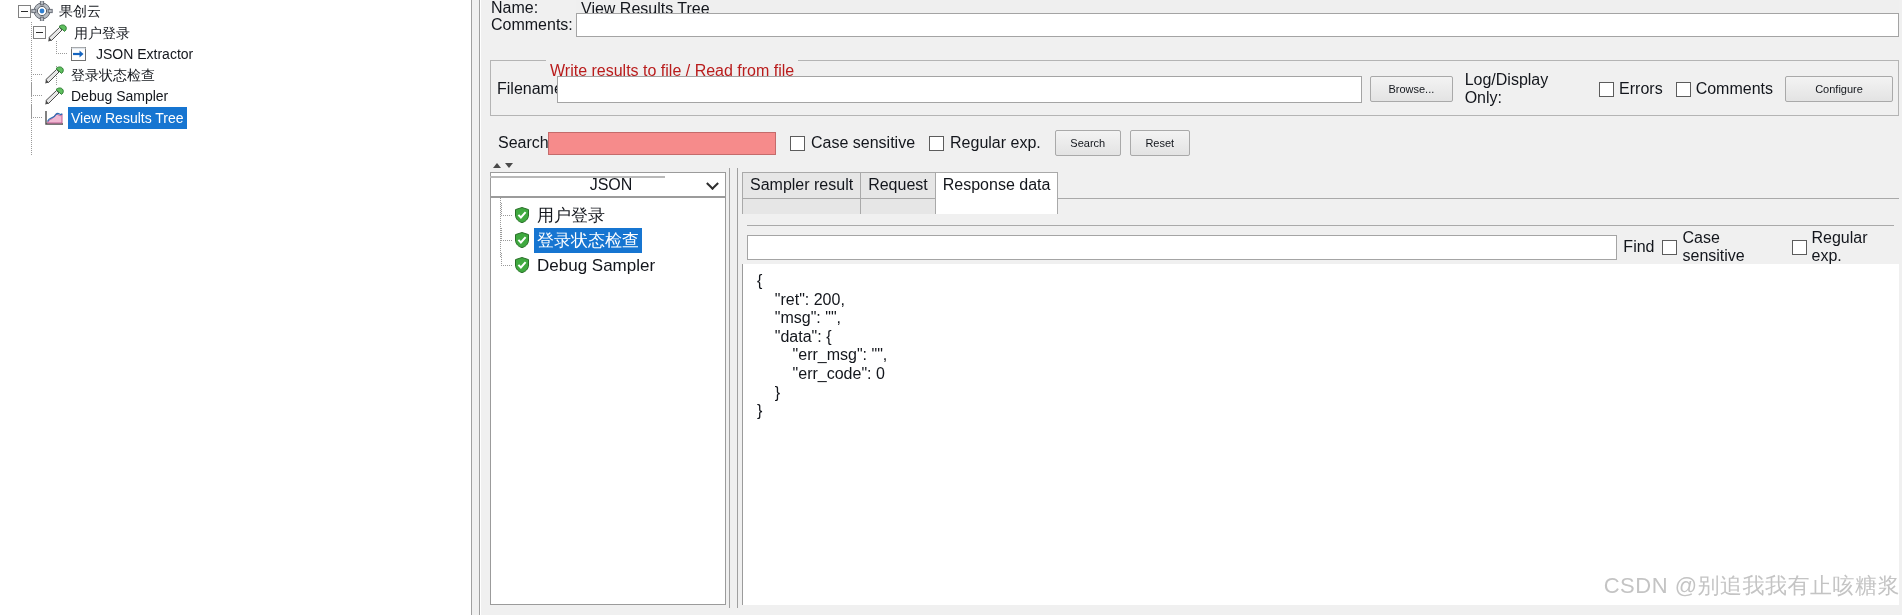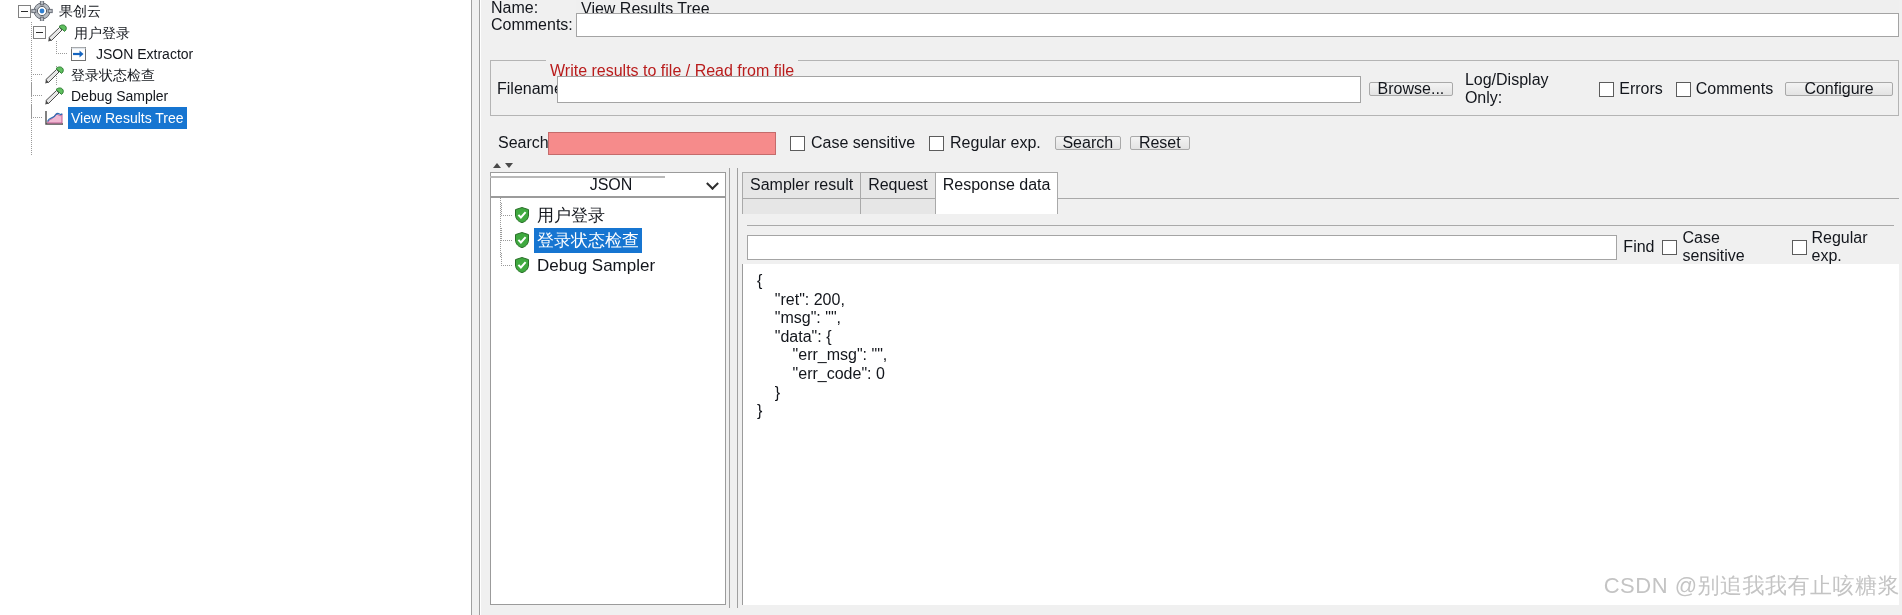--- a/index.html
+++ b/index.html
@@ -63,21 +63,21 @@
   .row { display:flex; align-items:center; }
   .lbl { font-size: 16px; color:#13161c; }
   .tf {
     background:#ffffff; border:1px solid #a4a4a4; height: 24px;
     font-size:16px; color:#13161c; padding: 0 5px; line-height: 22px;
     white-space:nowrap; overflow:hidden;
   }
   .btn {
     background: linear-gradient(#f3f3f3,#e3e3e3);
     border:1px solid #a9a9a9; border-radius:2px;
-    font-size:16px; color:#13161c; height:14px; padding:0 11px;
+    font-size:11px; color:#13161c; height:26px; padding:0 11px;
     display:flex; align-items:center; justify-content:center; white-space:nowrap;
   }
   .cb {
     width:15px; height:15px; background:#fff; border:1px solid #5c5c5c;
     display:inline-block; flex:0 0 auto;
   }
 
   
   .group {
     position:absolute; border:1px solid #b4b4b4; background:#f0f0f0;

